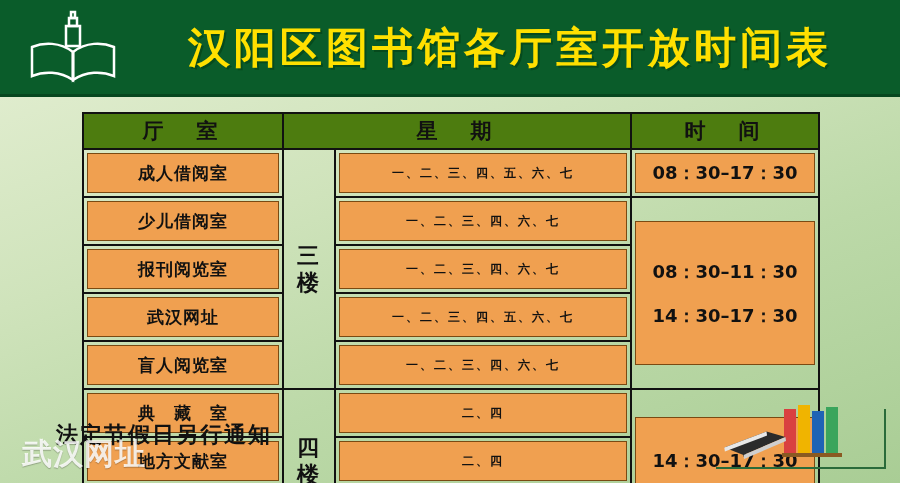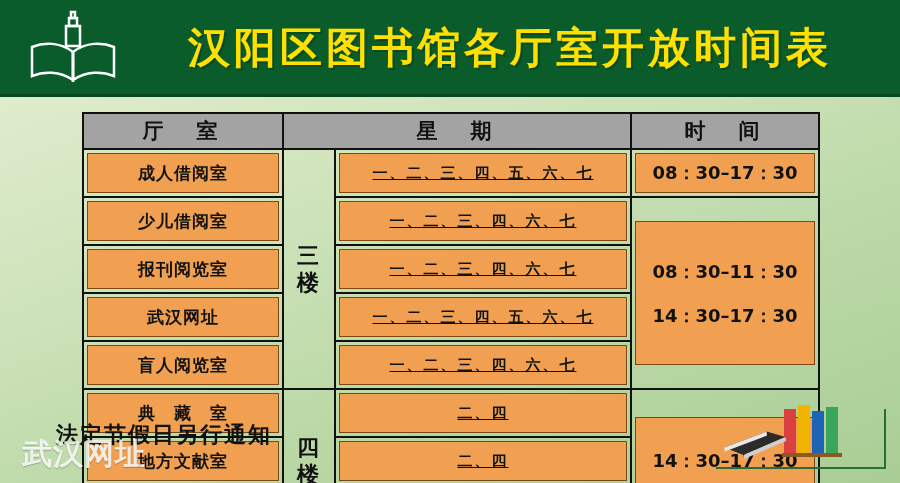--- a/index.html
+++ b/index.html
@@ -94,21 +94,21 @@
     background: #f0a050;
     border: 1px solid #7a4a12;
     font-size: 17px;
     font-weight: bold;
     color: #111;
     letter-spacing: 1px;
     height: 24px;
     line-height: 24px;
   }
   .head-cell {
-    background: #a3a3a3;
+    background: #4d7c0f;
     font-size: 21px;
     font-weight: bold;
     letter-spacing: 6px;
     color: #111;
     height: 34px;
   }
   .floor-cell {
     font-size: 22px;
     font-weight: bold;
     color: #111;
@@ -117,23 +117,22 @@
     line-height: 1.25;
   }
   .time-cell .cell-inner {
     font-size: 18px;
     letter-spacing: 0px;
     height: auto;
     line-height: 26px;
     padding: 6px 16px;
   }
   .days .cell-inner {
-    font-size: 15px;
+    font-size: 12px;
     letter-spacing: 2px;
-    text-decoration: underline;
   }
   .col-room { width: 200px; }
   .col-floor { width: 52px; }
   .col-days { width: 296px; }
   .col-time { width: 188px; }
 
   
   .footnote {
     position: absolute;
     left: 24px;

